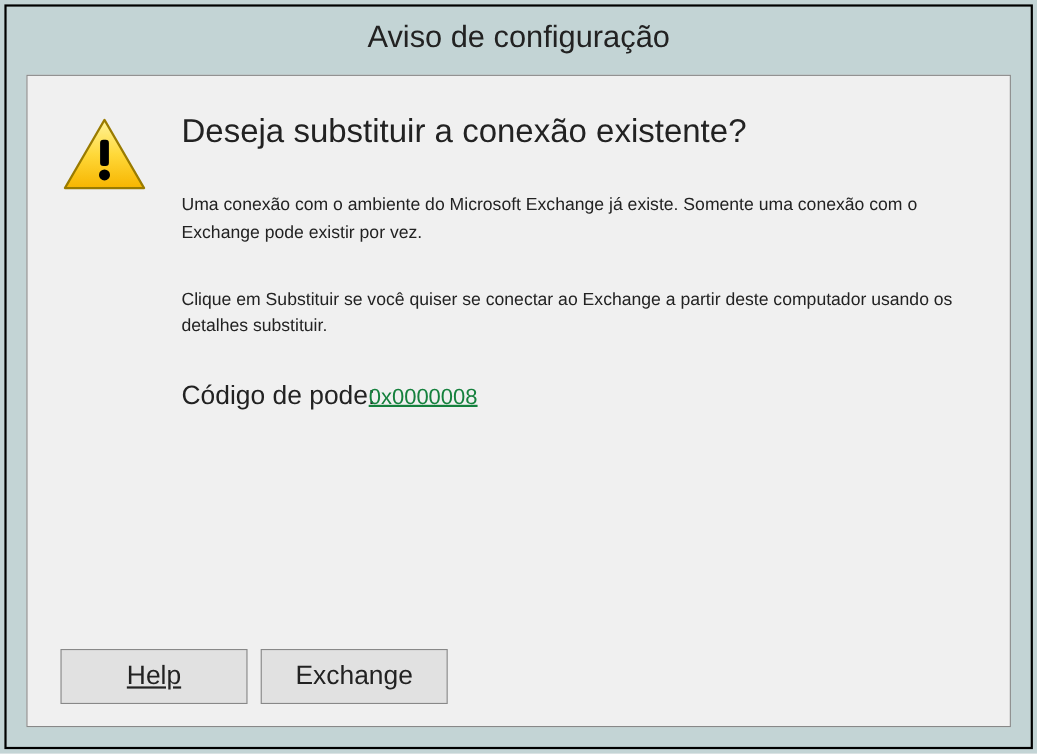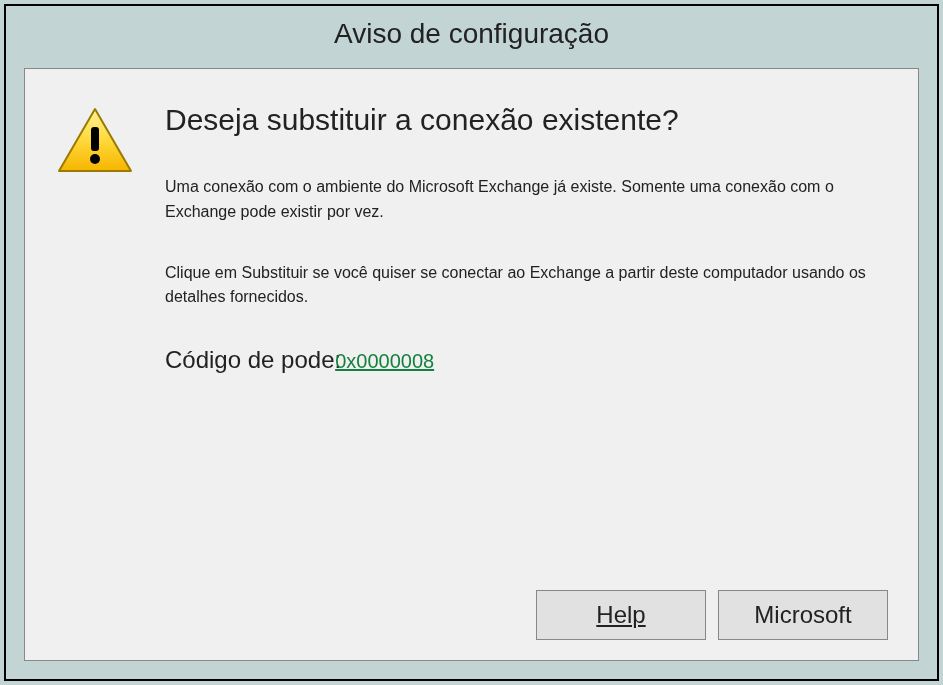--- a/index.html
+++ b/index.html
@@ -73,21 +73,20 @@
       color: #222;
     }
     .error-code {
       font-size: 20px;
       color: #15803d;
       margin-left: -6px;
       text-decoration: underline;
     }
     .button-row {
       display: flex;
-      justify-content: flex-end;
       gap: 12px;
       margin-top: 20px;
       align-items: center;
     }
     .btn {
       background: #e1e1e1;
       border: 1px solid #888;
       font-size: 24px;
       color: #222;
       padding: 10px 0;
@@ -125,25 +124,25 @@
             </linearGradient>
           </defs>
           <polygon points="40,4 76,66 4,66" fill="url(#ygrad)" stroke="#9a7b00" stroke-width="2" stroke-linejoin="round"></polygon>
           <rect x="36" y="22" width="8" height="24" rx="3" fill="#000"></rect>
           <circle cx="40" cy="54" r="5" fill="#000"></circle>
         </svg>
       </div>
       <div class="text-col">
         <div class="heading">Deseja substituir a conexão existente?</div>
         <div class="body-text">Uma conexão com o ambiente do Microsoft Exchange já existe. Somente uma conexão com o Exchange pode existir por vez.</div>
-        <div class="body-text">Clique em Substituir se você quiser se conectar ao Exchange a partir deste computador usando os detalhes fornecidos.</div>
+        <div class="body-text">Clique em Substituir se você quiser se conectar ao Exchange a partir deste computador usando os detalhes substituir.</div>
         <div class="error-line">
           <span>Código de pode:</span><span class="error-code">0x0000008</span>
         </div>
       </div>
     </div>
 
     <div class="button-row">
       <button class="btn btn-help">Help</button>
-      <button class="btn">Microsoft</button>
+      <button class="btn">Exchange</button>
     </div>
   </div>
 </div>
 
 </body></html>

